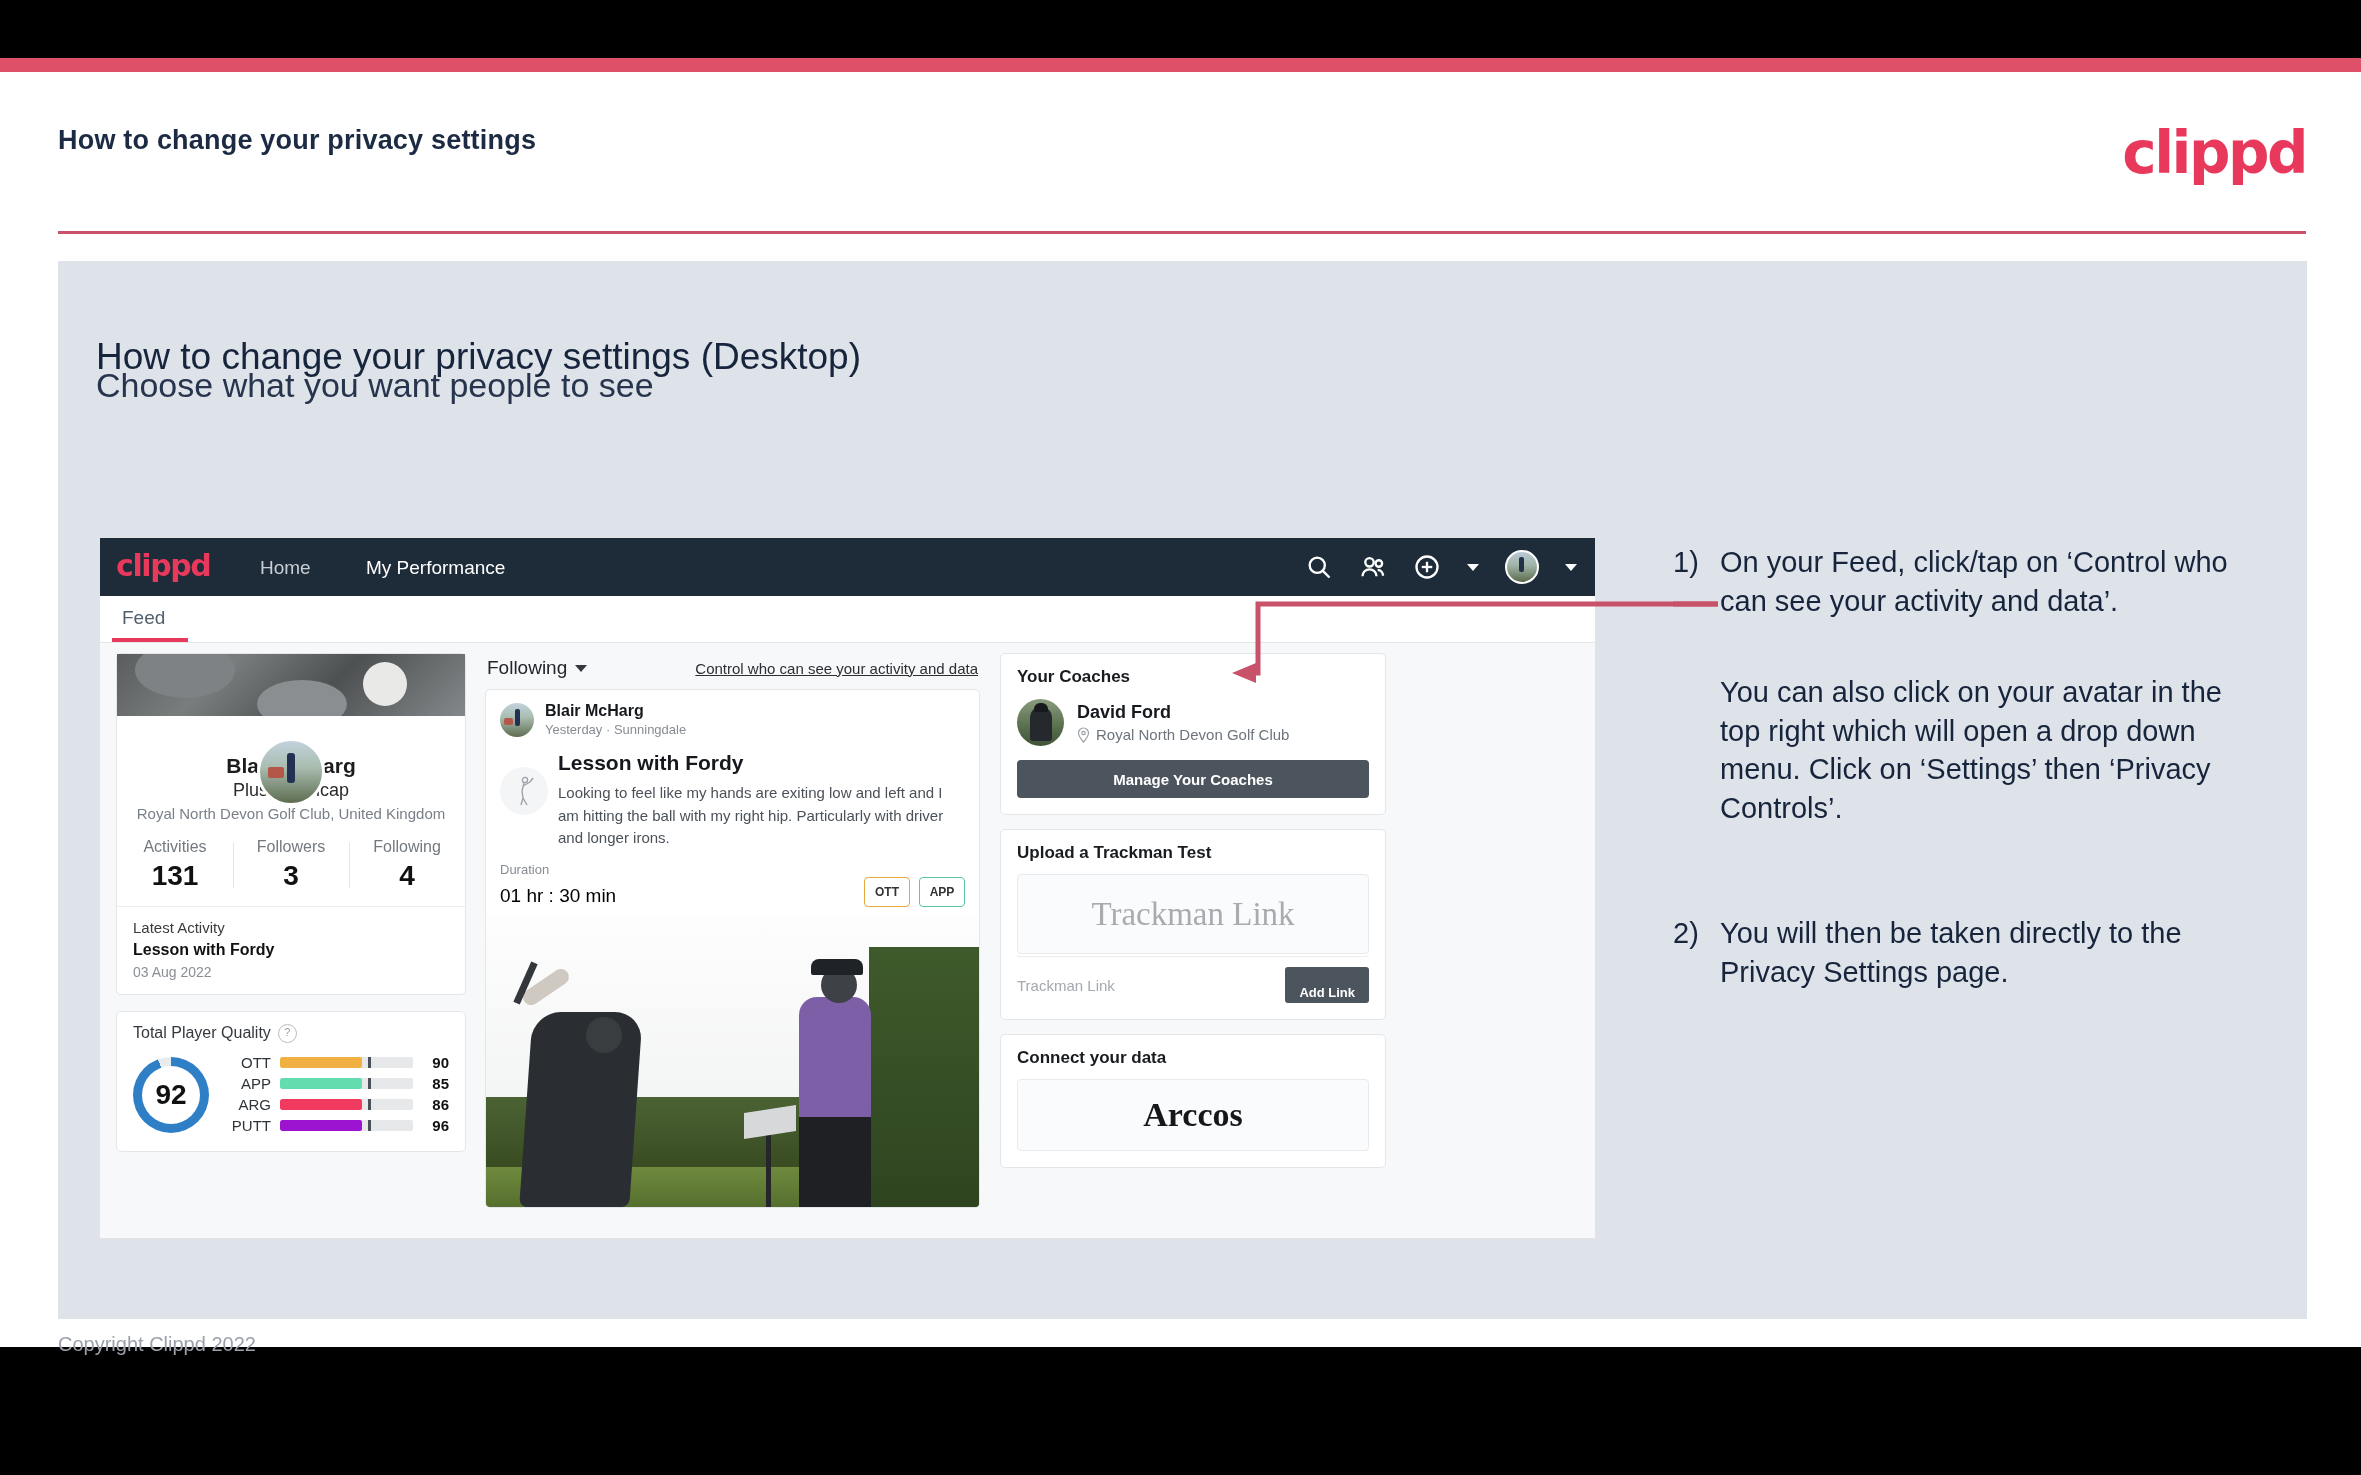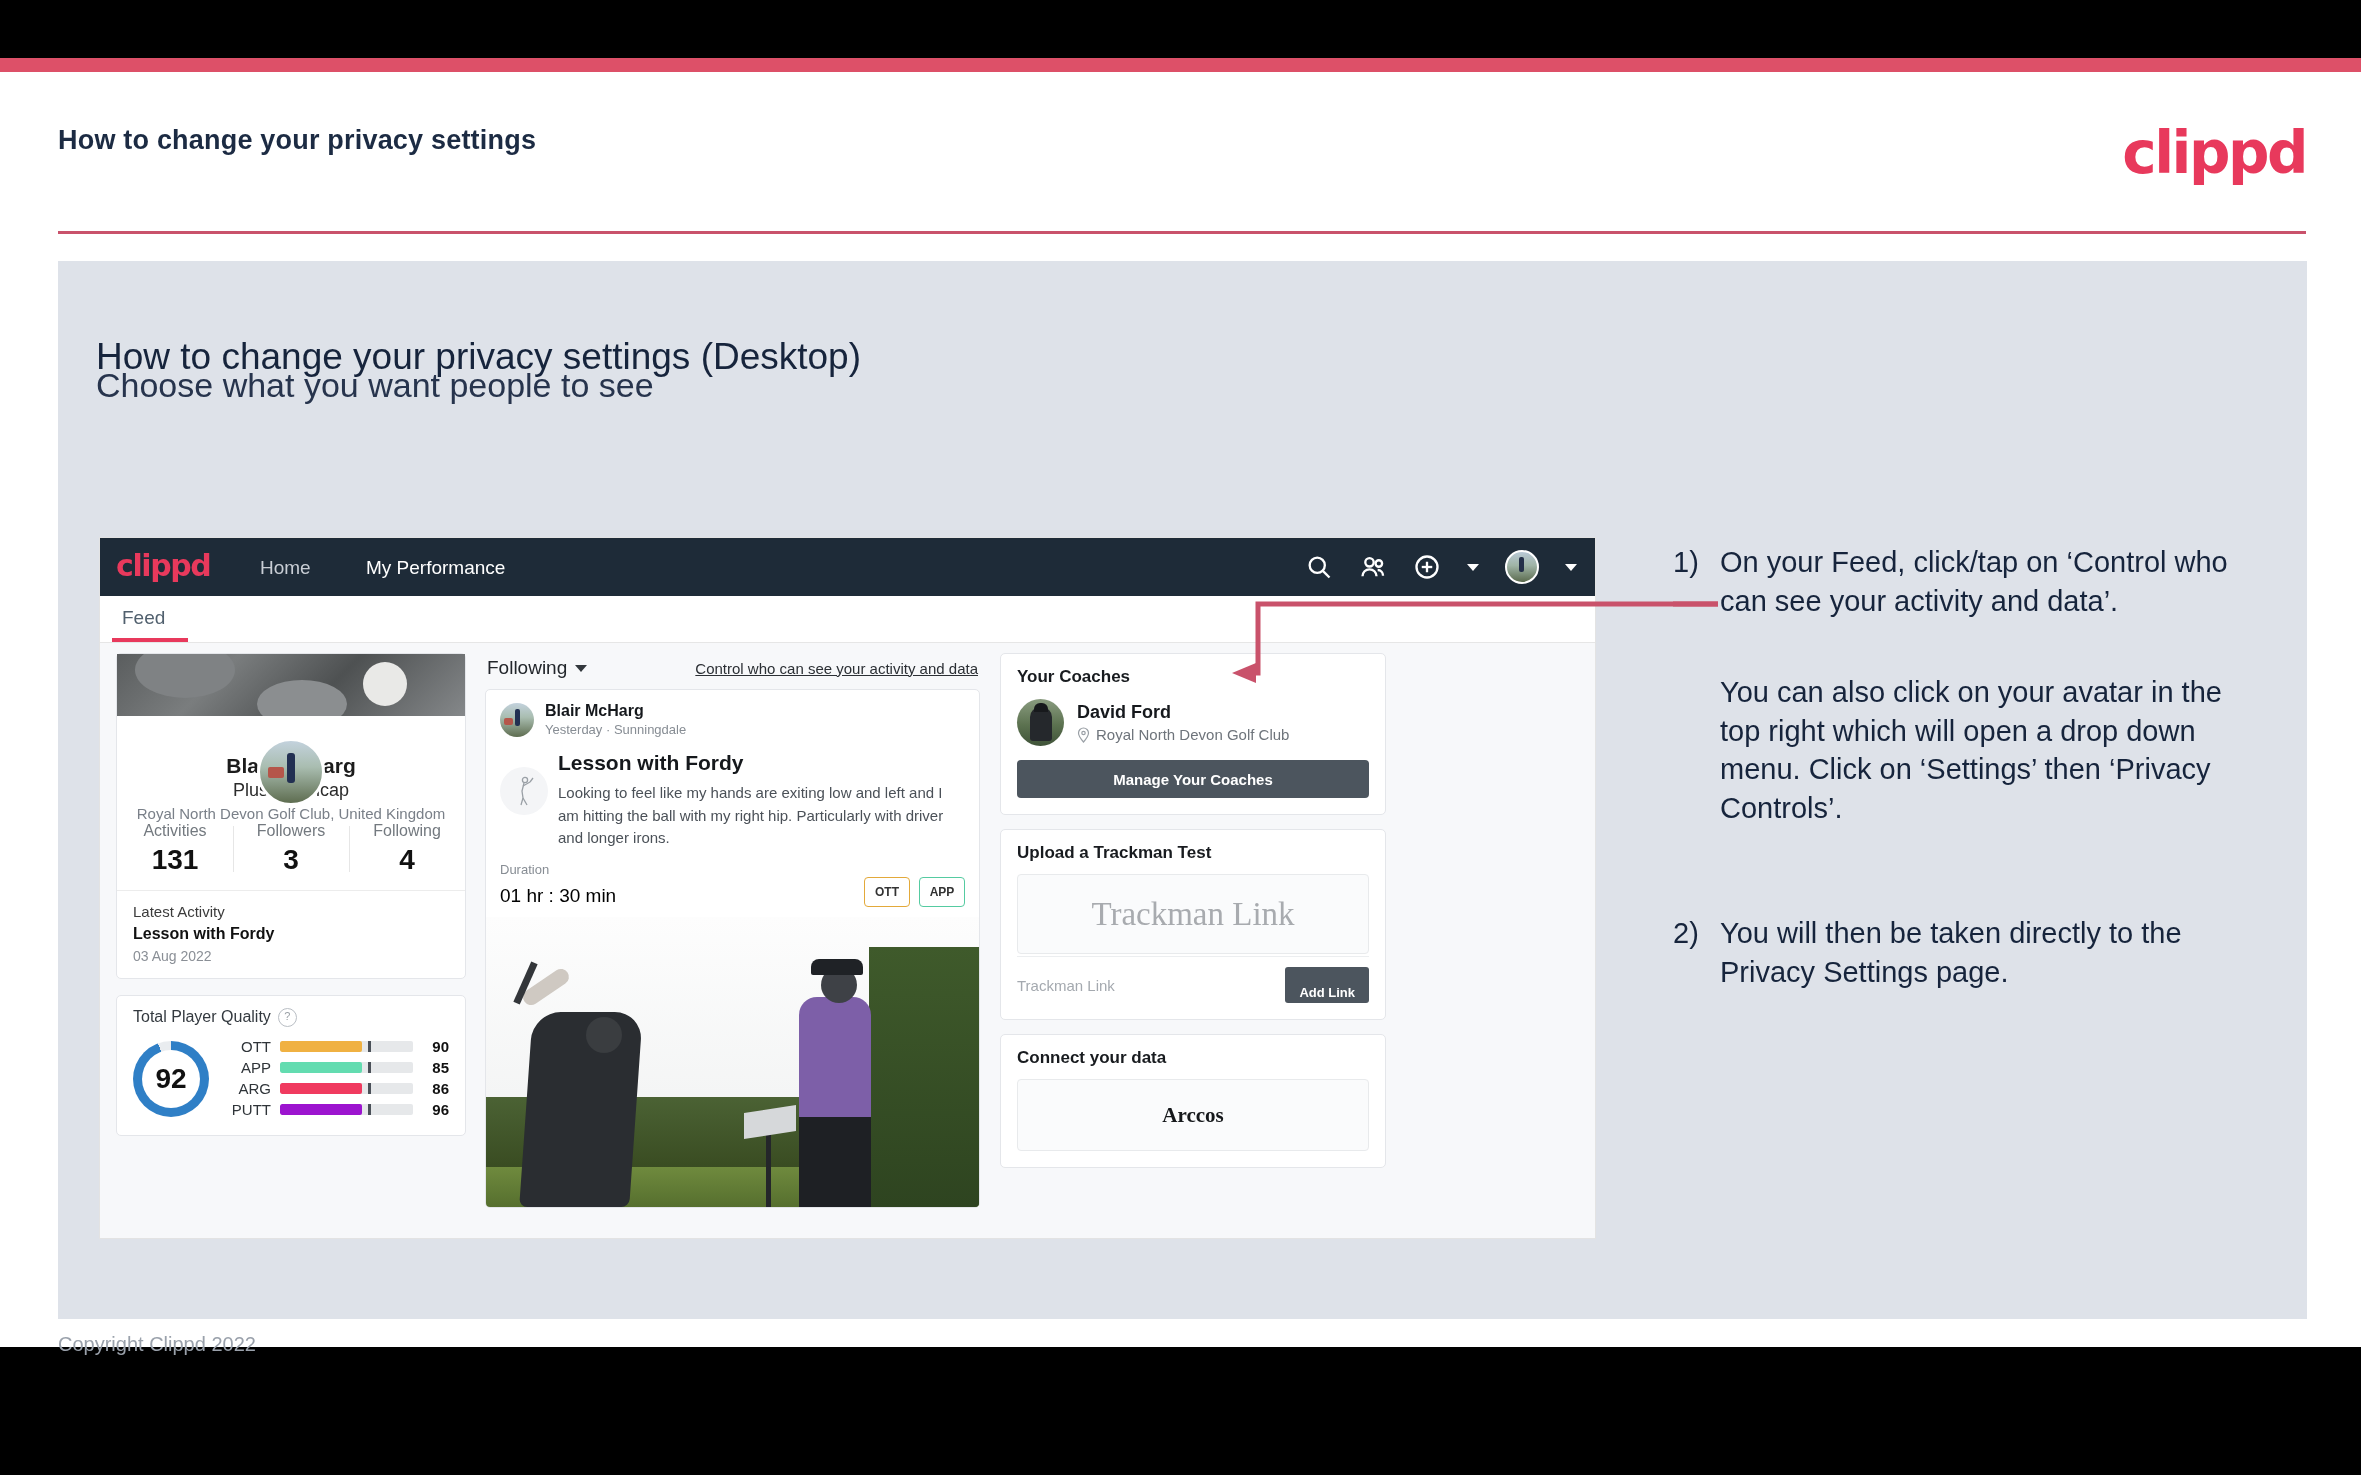--- a/index.html
+++ b/index.html
@@ -93,21 +93,21 @@
     position:absolute;left:50%;transform:translateX(-50%);top:22px;
     width:62px;height:62px;border-radius:50%;border:3px solid #fff;overflow:hidden;
     background:linear-gradient(180deg,#c3d2dd 0%,#a9bdb0 42%,#5e6d50 100%);
   }
   .profile-avatar .pa-person{position:absolute;left:27px;top:12px;width:8px;height:30px;background:#223052;border-radius:3px;}
   .profile-avatar .pa-cart{position:absolute;left:8px;top:26px;width:16px;height:11px;background:#b5564a;border-radius:2px;}
   .profile-body{padding:34px 0 0;text-align:center;}
   .p-name{font-size:21px;font-weight:bold;color:#1c1c1c;margin-top:4px;}
   .p-hcp{font-size:18px;color:#2b2b2b;margin-top:2px;}
   .p-club{font-size:15px;color:#7a8089;margin-top:4px;}
-  .stats{display:flex;margin-top:0;padding-bottom:14px;}
+  .stats{display:flex;margin-top:16px;padding-bottom:14px;}
   .stat{flex:1;text-align:center;position:relative;}
   .stat + .stat:before{content:"";position:absolute;left:0;top:4px;bottom:4px;width:1px;background:#e6e6e6;}
   .stat-label{font-size:16px;color:#73797f;}
   .stat-value{font-size:28px;font-weight:bold;color:#111;margin-top:4px;}
   .latest{border-top:1px solid #ececec;padding:12px 16px 14px;text-align:left;}
   .latest-title{font-size:15px;color:#3b3b3b;}
   .latest-act{font-size:16px;font-weight:bold;color:#111;margin-top:5px;}
   .latest-date{font-size:14px;color:#8a8f96;margin-top:5px;}
 
   .perf-card{margin-top:16px;}
@@ -188,21 +188,21 @@
     font-size:15px;font-weight:bold;font-family:"Liberation Sans",sans-serif;cursor:pointer;}
   .tm-box{margin-top:11px;border:1px solid #e8eaec;border-radius:4px;background:#fafbfc;
     height:78px;display:flex;align-items:center;justify-content:center;}
   .tm-word{font-family:"Liberation Serif",serif;font-size:33px;color:#a8abaf;}
   .tm-input-row{display:flex;align-items:center;justify-content:space-between;margin-top:2px;border-top:1px solid #eceef0;padding-top:10px;}
   .tm-ph{font-size:15px;color:#a4a9af;}
   .btn-addlink{height:30px;padding:18px 14px;background:#4c555e;color:#fff;border:none;border-radius:3px;
     font-size:13px;font-weight:bold;font-family:"Liberation Sans",sans-serif;cursor:pointer;}
   .arccos-box{margin-top:11px;border:1px solid #e8eaec;border-radius:4px;background:#fafbfc;
     height:70px;display:flex;align-items:center;justify-content:center;}
-  .arccos-word{font-family:"Liberation Serif",serif;font-size:21px;font-weight:bold;color:#15181b;}
+  .arccos-word{font-family:"Liberation Serif",serif;font-size:34px;font-weight:bold;color:#15181b;}
   .mt14{margin-top:14px;}
 
   
   .callout{position:absolute;left:0;top:0;width:2361px;height:1475px;pointer-events:none;}
 
   
   .instructions{position:absolute;left:1673px;top:543px;width:560px;}
   .inst-item{display:flex;margin-bottom:0;}
   .inst-num{width:47px;flex:none;font-size:29px;color:#16243c;line-height:1.34;}
   .inst-text{font-size:29px;color:#16243c;line-height:1.34;}

